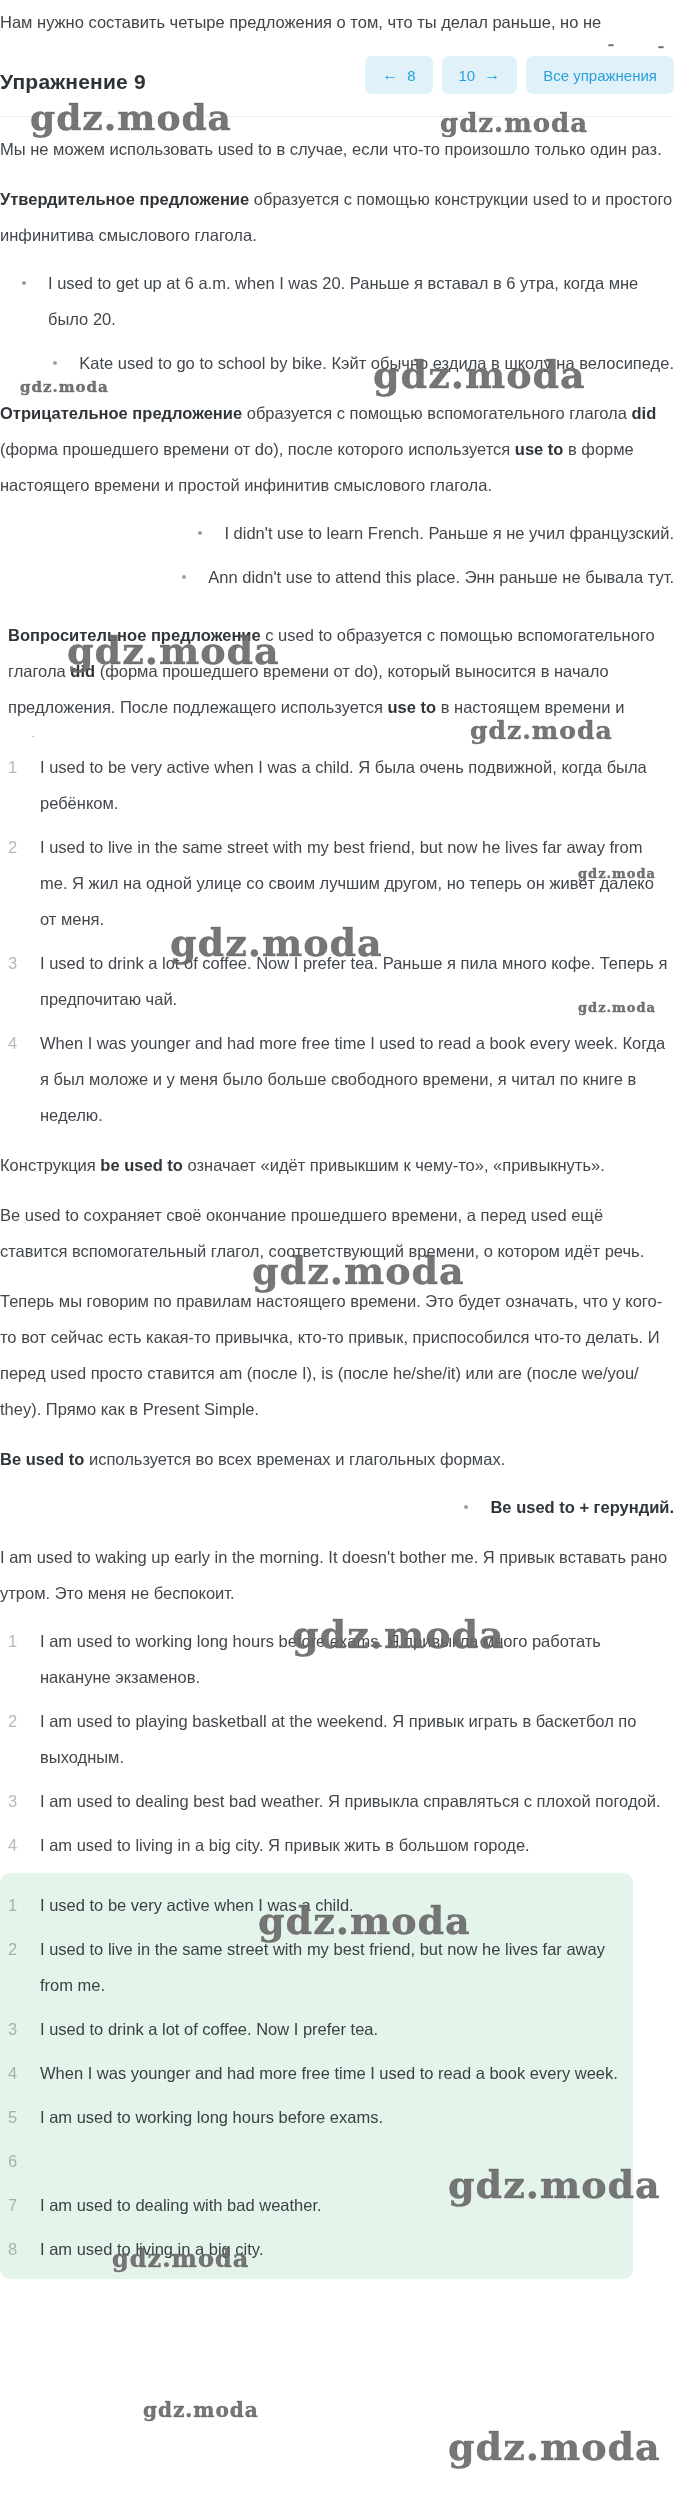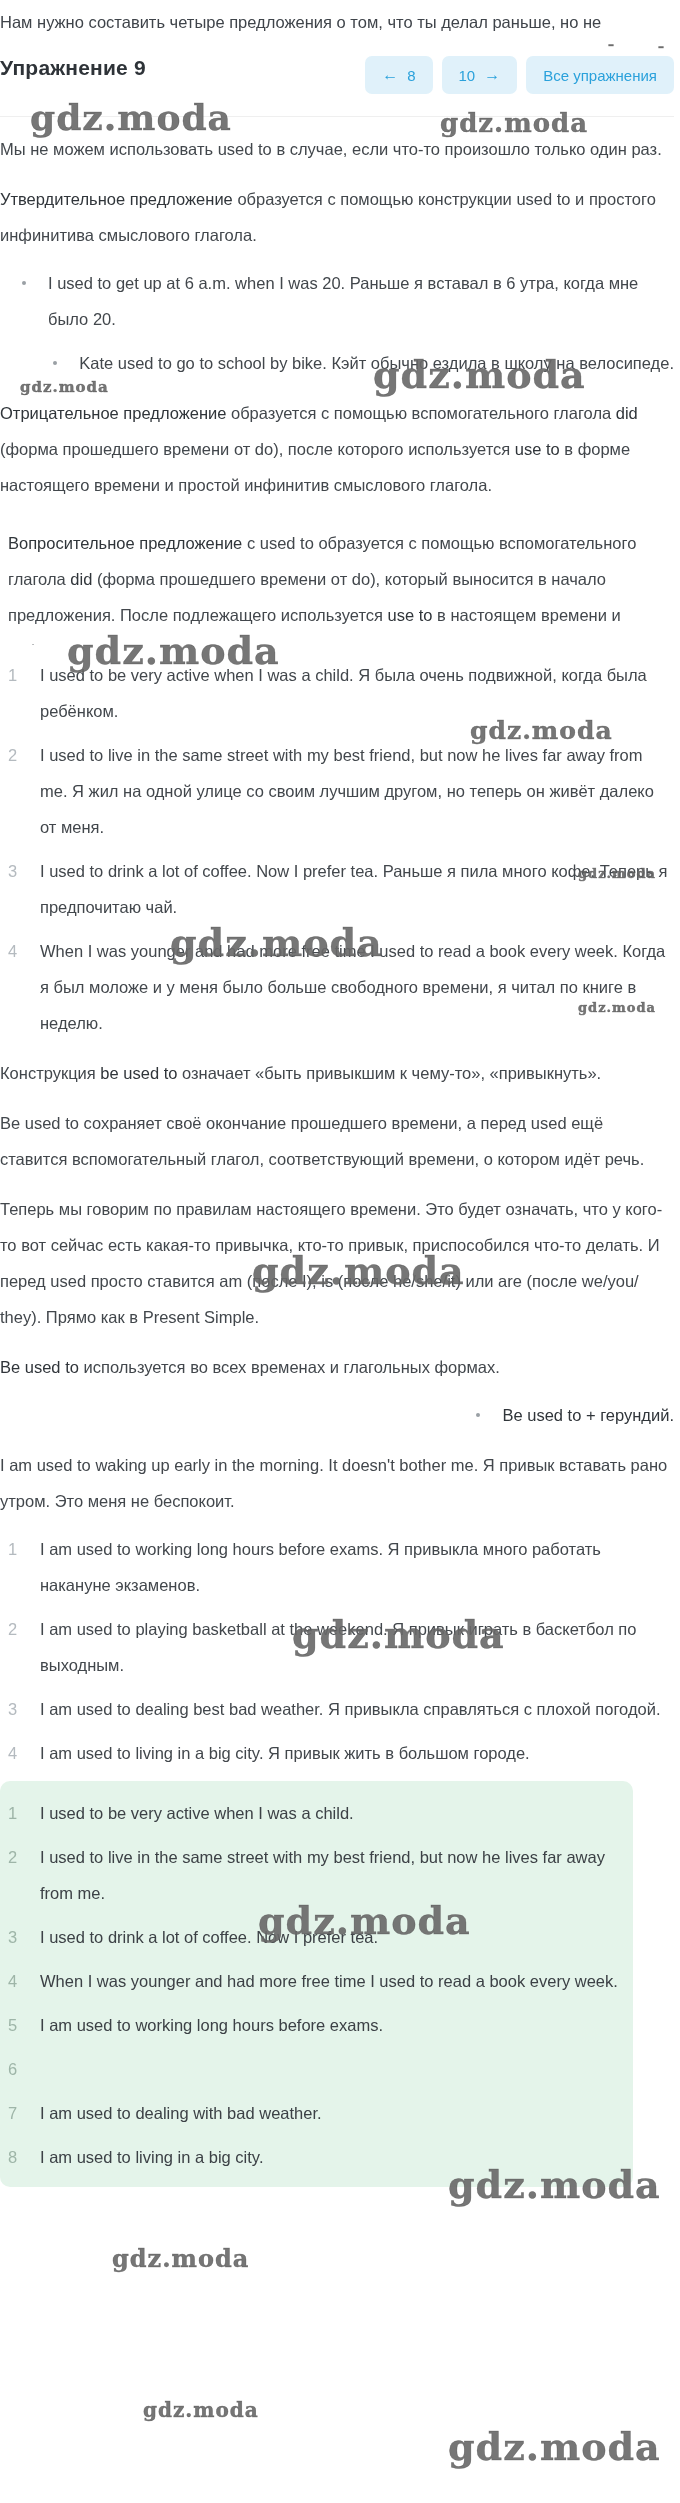--- a/index.html
+++ b/index.html
@@ -6,34 +6,34 @@
   body {
     width:680px; height:2503px; overflow:hidden; position:relative;
     background:#ffffff;
     font-family:"Liberation Sans", sans-serif;
     font-size:16.5px; color:#42474c;
   }
   .content { padding:4px 6px 4px 0; }
 
   .intro-tail { line-height:36px; margin:0; color:#3f444a; }
 
-  .header-row { display:flex; align-items:flex-start; justify-content:space-between; margin-top:16px; }
+  .header-row { display:flex; align-items:flex-end; justify-content:space-between; margin-top:16px; }
   .page-title { font-size:21px; font-weight:700; color:#2e3338; margin:0; letter-spacing:.2px; }
   .nav-buttons { display:flex; gap:9px; }
   .btn {
     background:#e0f1fa; color:#2aa1db; border:none; border-radius:7px;
     height:38px; padding:0 17px; font-size:15px; font-family:inherit;
     display:flex; align-items:center; gap:9px; cursor:pointer; white-space:nowrap;
   }
   .btn .arrow { font-size:16px; }
 
   .divider { border:none; border-top:1px solid #efefef; margin:22px 0 0; }
 
   p.para { margin:14px 0 0; line-height:36px; }
-  .b { font-weight:400; color:#30353a; }
+  .b { font-weight:700; color:#30353a; }
 
   ul.dotlist { list-style:none; margin:12px 0 0; padding:0; }
   ul.dotlist li { display:flex; margin-top:8px; line-height:36px;justify-content:flex-end; }
   ul.dotlist .dot {
     flex:none; width:4px; height:4px; border-radius:50%;
     background:#9aa0a5; margin:16px 0 0 22px;
   }
   ul.dotlist .txt { padding-left:22px; }
 
   ol.numlist { list-style:none; margin:12px 0 0; padding:0; }
@@ -96,20 +96,30 @@
         <span class="txt">I used to get up at 6 a.m. when I was 20. Раньше я вставал в 6 утра, когда мне было 20.</span>
       </li>
     <li>
         <span class="dot"></span>
         <span class="txt">Kate used to go to school by bike. Кэйт обычно ездила в школу на велосипеде.</span>
       </li>
   </ul>
 
   <p class="para"><span class="b">Отрицательное предложение</span><span> образуется с помощью вспомогательного глагола </span><span class="b">did</span><span> (форма прошедшего времени от do), после которого используется </span><span class="b">use to</span><span> в форме настоящего времени и простой инфинитив смыслового глагола.</span></p>
 
+  <ul class="dotlist">
+    <li>
+        <span class="dot"></span>
+        <span class="txt">I didn't use to learn French. Раньше я не учил французский.</span>
+      </li>
+    <li>
+        <span class="dot"></span>
+        <span class="txt">Ann didn't use to attend this place. Энн раньше не бывала тут.</span>
+      </li>
+  </ul>
 
   <div class="clip-wrap">
     <p class="para"><span class="b">Вопросительное предложение</span><span> с used to образуется с помощью вспомогательного глагола </span><span class="b">did</span><span> (форма прошедшего времени от do), который выносится в начало предложения. После подлежащего используется </span><span class="b">use to</span><span> в настоящем времени и инфинитив смыслового глагола.</span></p>
   </div>
 
   <ol class="numlist">
     <li>
         <span class="num">1</span>
         <span class="txt">I used to be very active when I was a child. Я была очень подвижной, когда была ребёнком.</span>
       </li>
@@ -120,21 +130,21 @@
     <li>
         <span class="num">3</span>
         <span class="txt">I used to drink a lot of coffee. Now I prefer tea. Раньше я пила много кофе. Теперь я предпочитаю чай.</span>
       </li>
     <li>
         <span class="num">4</span>
         <span class="txt">When I was younger and had more free time I used to read a book every week. Когда я был моложе и у меня было больше свободного времени, я читал по книге в неделю.</span>
       </li>
   </ol>
 
-  <p class="para"><span>Конструкция </span><span class="b">be used to</span><span> означает «быть привыкшим к чему-то», «привыкнуть».</span></p>
+  <p class="para"><span>Конструкция </span><span class="b">be used to</span><span> означает «идёт привыкшим к чему-то», «привыкнуть».</span></p>
 
   <p class="para">Be used to сохраняет своё окончание прошедшего времени, а перед used ещё ставится вспомогательный глагол, соответствующий времени, о котором идёт речь.</p>
 
   <p class="para">Теперь мы говорим по правилам настоящего времени. Это будет означать, что у кого-то вот сейчас есть какая-то привычка, кто-то привык, приспособился что-то делать. И перед used просто ставится am (после I), is (после he/she/it) или are (после we/you/ they). Прямо как в Present Simple.</p>
 
   <p class="para"><span class="b">Be used to</span><span> используется во всех временах и глагольных формах.</span></p>
 
   <ul class="dotlist">
     <li>
         <span class="dot"></span>

